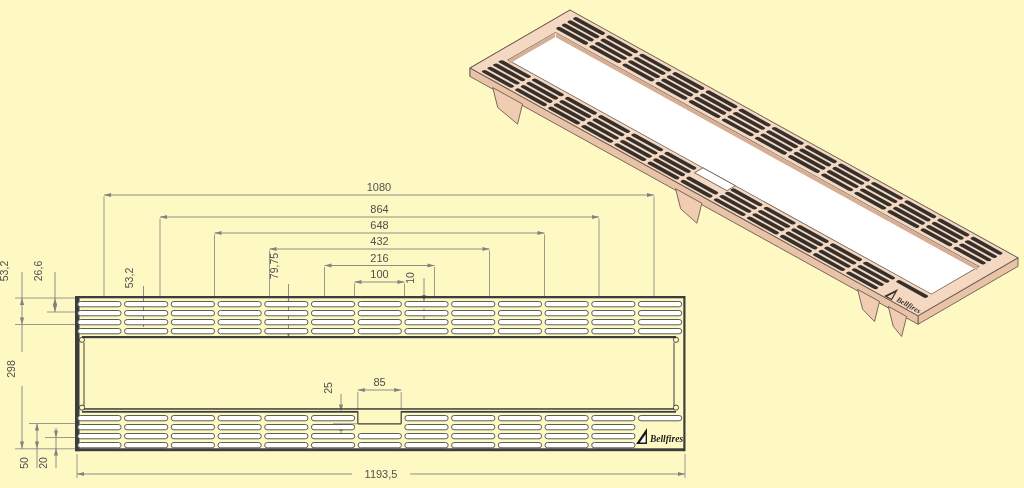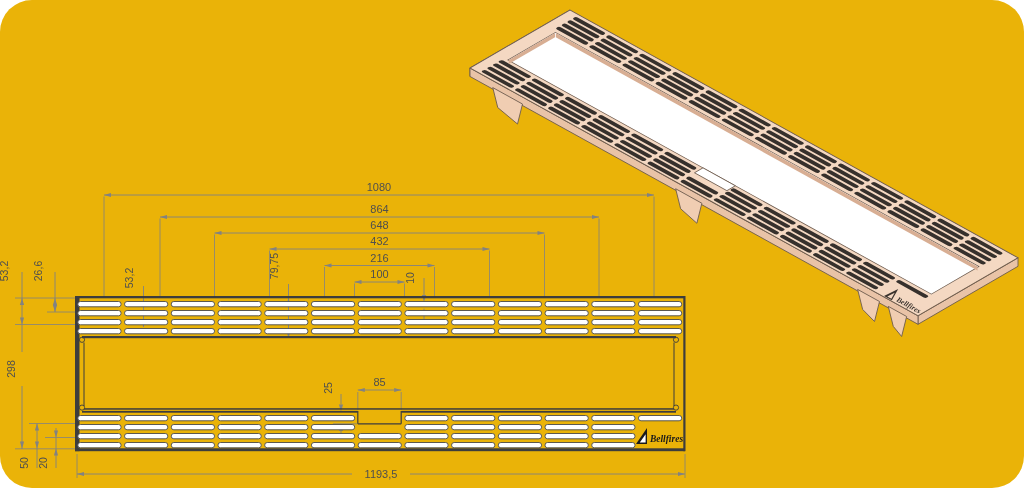--- a/index.html
+++ b/index.html
@@ -1,16 +1,16 @@
 <!DOCTYPE html>
 <html><head>
 <meta charset="utf-8">
 <style>
   html,body{margin:0;padding:0;background:#ffffff;}
-  .stage{width:1024px;height:488px;position:relative;background:#eab308;overflow:hidden;border-radius:32px;}
+  .stage{width:1024px;height:488px;position:relative;background:#fef9c3;overflow:hidden;}
   svg{display:block;}
   text.dim{font-family:"Liberation Sans",sans-serif;fill:#4f4f4f;}
   text.logo{font-family:"Liberation Serif",serif;font-weight:bold;font-style:italic;}
 </style>
 </head>
 <body>
 
 <div class="stage">
   <svg id="cad" width="1024" height="488" viewBox="0 0 1024 488">
     <g id="g2dDims">

